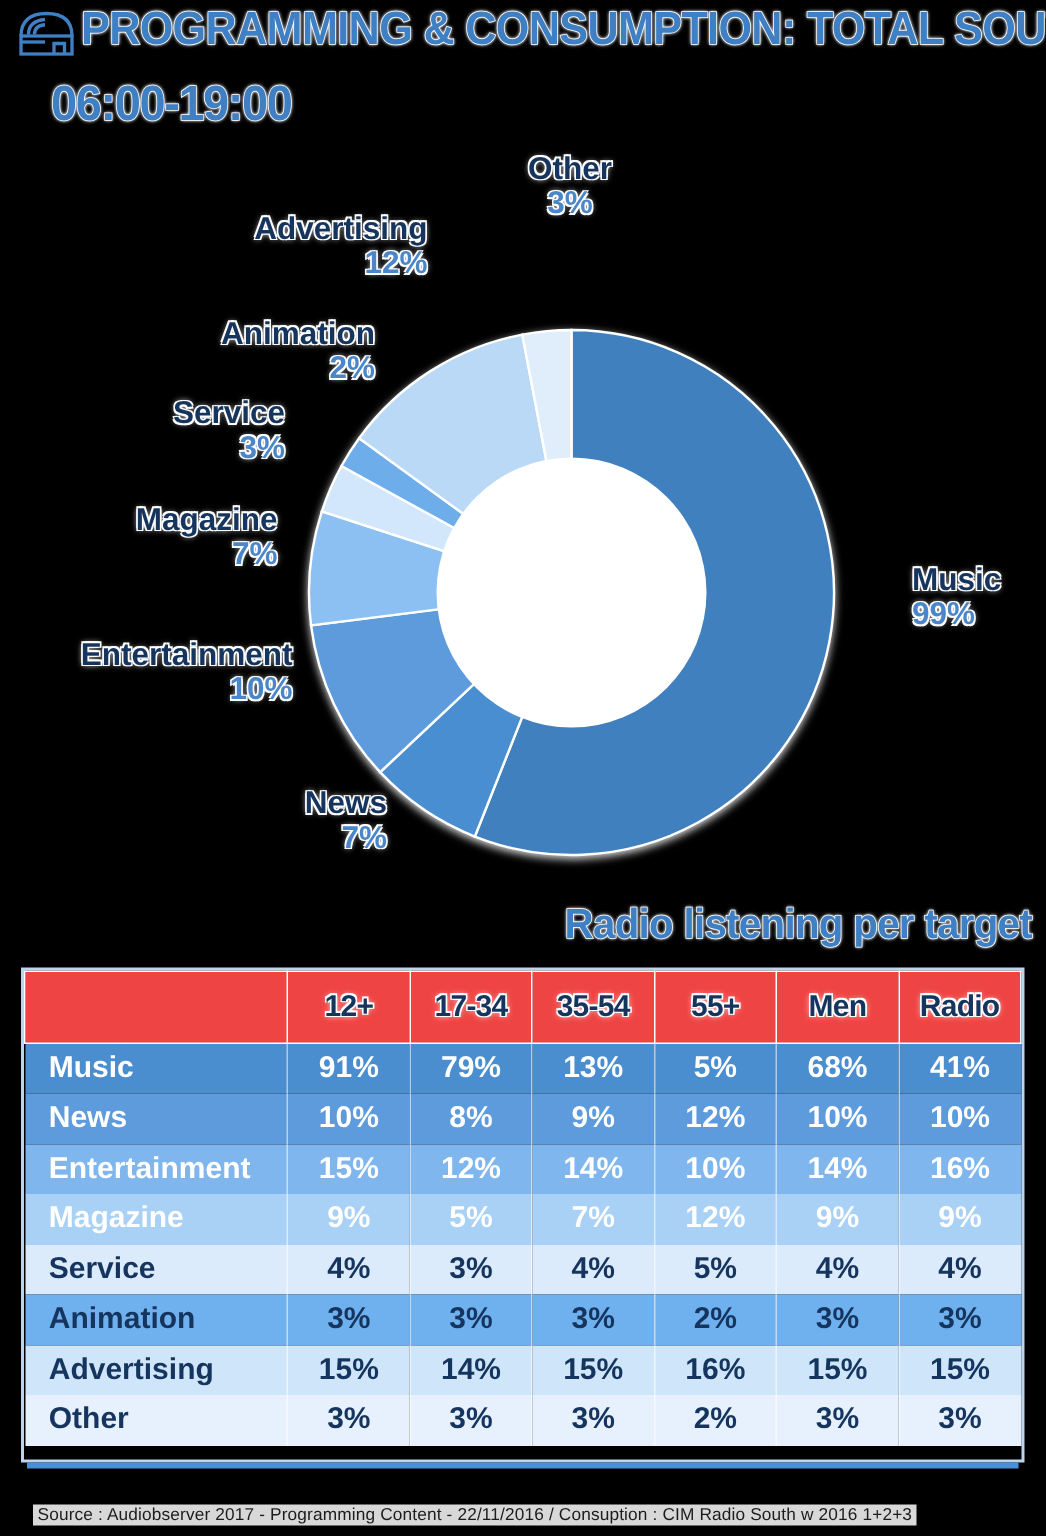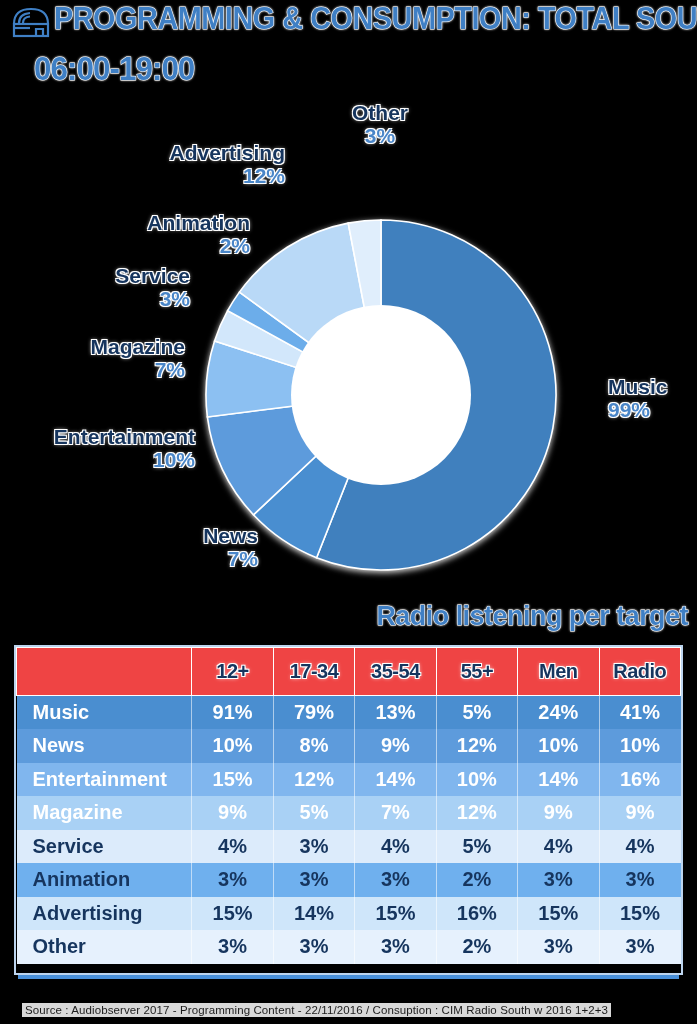--- a/index.html
+++ b/index.html
@@ -251,21 +251,21 @@
           <th>Radio</th>
         </tr>
     </thead>
     <tbody id="brow">
         <tr class="d0">
           <td class="lbl">Music</td>
           <td class="val">91%</td>
           <td class="val">79%</td>
           <td class="val">13%</td>
           <td class="val">5%</td>
-          <td class="val">24%</td>
+          <td class="val">68%</td>
           <td class="val">41%</td>
         </tr>
         <tr class="d1">
           <td class="lbl">News</td>
           <td class="val">10%</td>
           <td class="val">8%</td>
           <td class="val">9%</td>
           <td class="val">12%</td>
           <td class="val">10%</td>
           <td class="val">10%</td>

